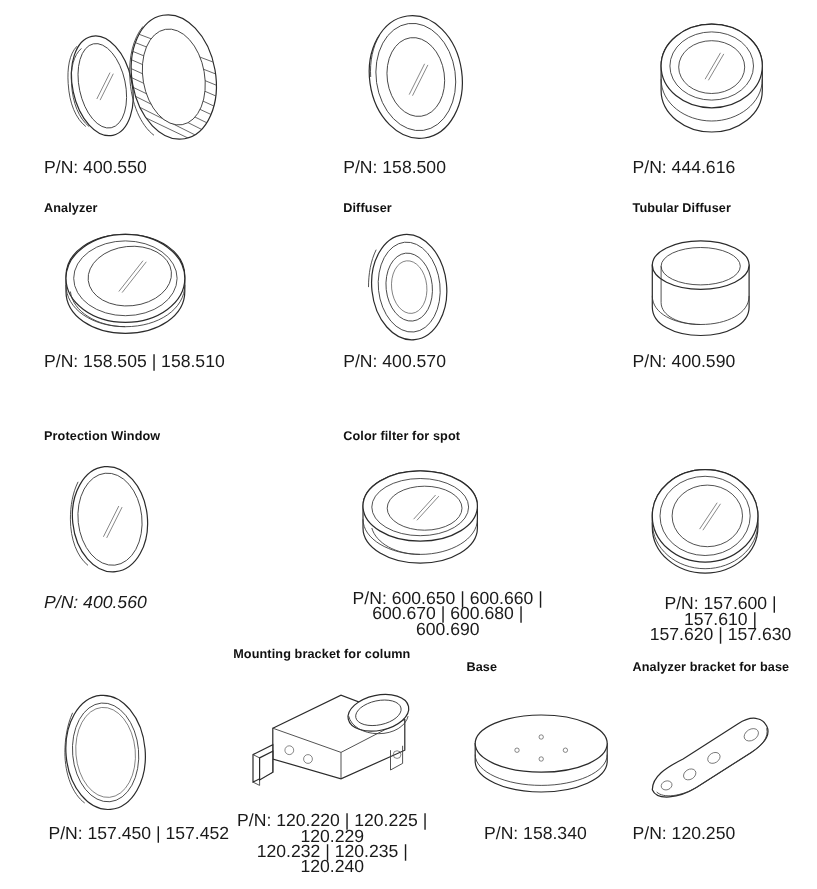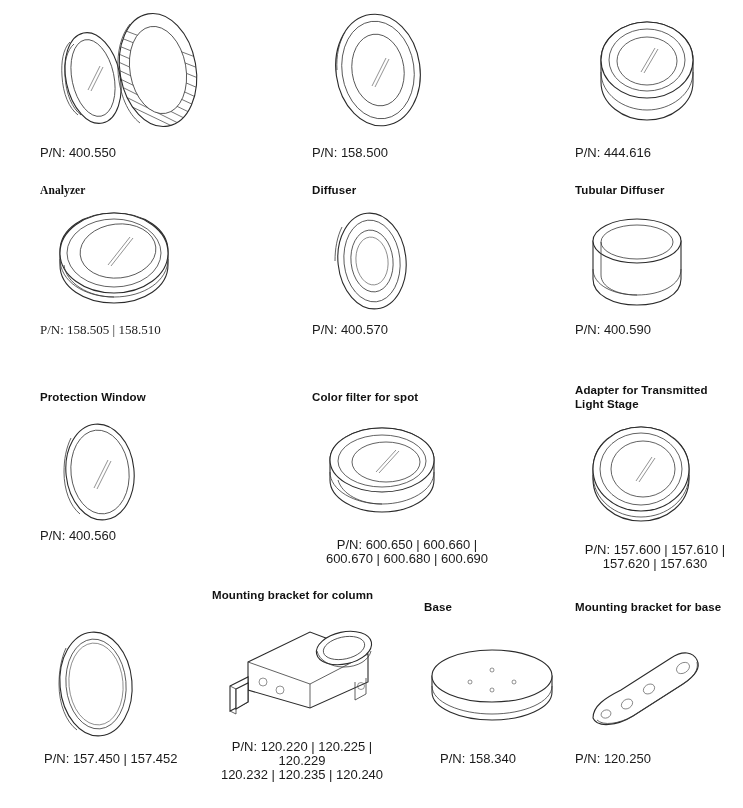--- a/index.html
+++ b/index.html
@@ -25,21 +25,21 @@
     box-sizing: border-box;
   }
   .title {
     font-size: 11.5px;
     font-weight: bold;
     color: #111;
     line-height: 14px;
     letter-spacing: 0.1px;
   }
   .pn {
-    font-size: 13px;
+    font-size: 16px;
     font-weight: normal;
     color: #1a1a1a;
     line-height: 14px;
     white-space: pre-line;
   }
   .pn.center {
     text-align: center;
   }
   .art {
     position: absolute;
@@ -116,21 +116,21 @@
         <ellipse class="ln-thin" cx="64" cy="48" rx="38" ry="31"></ellipse>
         <ellipse class="fillw-thin" cx="64" cy="49" rx="30" ry="24"></ellipse>
         <line class="ln-hair" x1="58" y1="60" x2="72" y2="36"></line>
         <line class="ln-hair" x1="61" y1="61" x2="75" y2="37"></line>
         <path class="ln-thin" d="M18 60 C18 82 40 98 64 98 C88 98 110 82 110 60"></path>
       </svg>
     </div>
     <div class="pn" style="position:absolute; left:0px; top:138px;">P/N: 444.616</div>
   </div>
 
-  <div class="cell" style="left:40px; top:183px; width:240px; height:175px;font-family:Liberation Serif, serif;">
+  <div class="cell" style="left:40px; top:183px; width:240px; height:175px;">
     <div class="title">Analyzer</div>
     <div class="art" style="left:8px; top:24px;">
       <svg width="140" height="110" viewBox="0 0 140 110">
         <path class="fillw" d="M12 44 C12 22 36 6 66 6 C96 6 120 22 120 44 L120 58 C120 80 96 96 66 96 C36 96 12 80 12 58 Z"></path>
         <ellipse class="fillw" cx="66" cy="46" rx="54" ry="40"></ellipse>
         <ellipse class="ln-thin" cx="66" cy="46" rx="47" ry="34"></ellipse>
         <ellipse class="fillw-thin" cx="70" cy="44" rx="38" ry="27" transform="rotate(-6 70 44)"></ellipse>
         <line class="ln-hair" x1="60" y1="58" x2="82" y2="30"></line>
         <line class="ln-hair" x1="63" y1="59" x2="85" y2="31"></line>
         <path class="ln-thin" d="M12 52 C12 74 36 90 66 90 C96 90 120 74 120 52"></path>
@@ -172,21 +172,21 @@
     <div class="title">Protection Window</div>
     <div class="art" style="left:8px; top:28px;">
       <svg width="120" height="115" viewBox="0 0 120 115">
         <ellipse class="fillw" cx="52" cy="54" rx="34" ry="48" transform="rotate(-6 52 54)"></ellipse>
         <ellipse class="ln-thin" cx="52" cy="54" rx="29" ry="42" transform="rotate(-6 52 54)"></ellipse>
         <line class="ln-hair" x1="46" y1="70" x2="60" y2="42"></line>
         <line class="ln-hair" x1="49" y1="71" x2="63" y2="43"></line>
         <path class="ln-thin" d="M23 20 C18 30 16 42 16 54 C16 72 22 88 32 96"></path>
       </svg>
     </div>
-    <div class="pn" style="position:absolute; left:0px; top:139px;">P/N: 400.560</div>
+    <div class="pn" style="position:absolute; left:0px; top:152px;font-style:italic;">P/N: 400.560</div>
   </div>
 
   <div class="cell" style="left:312px; top:390px; width:245px; height:185px;">
     <div class="title">Color filter for spot</div>
     <div class="art" style="left:4px; top:28px;">
       <svg width="150" height="115" viewBox="0 0 150 115">
         <path class="fillw" d="M14 42 C14 24 38 10 66 10 C94 10 118 24 118 42 L118 62 C118 80 94 94 66 94 C38 94 14 80 14 62 Z"></path>
         <ellipse class="fillw" cx="66" cy="42" rx="52" ry="32"></ellipse>
         <ellipse class="ln-thin" cx="66" cy="43" rx="44" ry="26"></ellipse>
         <ellipse class="fillw-thin" cx="70" cy="44" rx="34" ry="20"></ellipse>
@@ -194,21 +194,20 @@
         <line class="ln-hair" x1="63" y1="55" x2="83" y2="33"></line>
         <path class="ln-thin" d="M14 54 C14 72 38 86 66 86 C94 86 118 72 118 54"></path>
         <path class="ln-thin" d="M22 62 C26 76 44 86 66 86"></path>
       </svg>
     </div>
     <div class="pn center" style="position:absolute; left:0px; top:148px; width:190px;">P/N: 600.650 | 600.660 |
 600.670 | 600.680 | 600.690</div>
   </div>
 
   <div class="cell" style="left:575px; top:383px; width:168px; height:195px;">
-    <div class="title" style="width:160px;">Adapter for Transmitted Light Stage</div>
     <div class="art" style="left:4px; top:32px;">
       <svg width="130" height="115" viewBox="0 0 130 115">
         <path class="fillw" d="M14 54 C14 30 36 12 62 12 C88 12 110 30 110 54 L110 64 C110 88 88 106 62 106 C36 106 14 88 14 64 Z"></path>
         <ellipse class="fillw" cx="62" cy="54" rx="48" ry="42"></ellipse>
         <ellipse class="ln-thin" cx="62" cy="54" rx="41" ry="36"></ellipse>
         <ellipse class="fillw-thin" cx="64" cy="54" rx="32" ry="28"></ellipse>
         <line class="ln-hair" x1="57" y1="66" x2="73" y2="42"></line>
         <line class="ln-hair" x1="60" y1="67" x2="76" y2="43"></line>
         <path class="ln-thin" d="M14 60 C14 84 36 102 62 102 C88 102 110 84 110 60"></path>
       </svg>
@@ -266,21 +265,21 @@
         <circle class="ln-hair" cx="46" cy="44" r="2"></circle>
         <circle class="ln-hair" cx="90" cy="44" r="2"></circle>
         <circle class="ln-hair" cx="68" cy="52" r="2"></circle>
         <path class="ln-thin" d="M8 48 C8 64 36 76 68 76 C100 76 128 64 128 48"></path>
       </svg>
     </div>
     <div class="pn" style="position:absolute; left:16px; top:152px;">P/N: 158.340</div>
   </div>
 
   <div class="cell" style="left:575px; top:600px; width:168px; height:200px;">
-    <div class="title">Mounting bracket for base</div>
+    <div class="title">Analyzer bracket for base</div>
     <div class="art" style="left:4px; top:34px;">
       <svg width="140" height="100" viewBox="0 0 140 100">
         <path class="fillw" d="M14 84 C14 72 26 64 42 56 L92 24 C104 16 114 18 118 26 C122 34 116 42 104 50 L54 82 C38 92 18 94 14 84 Z"></path>
         <path class="ln-thin" d="M18 86 C24 92 40 90 54 82 L104 50 C114 44 120 36 118 28"></path>
         <ellipse class="ln-hair" cx="104" cy="34" rx="7" ry="5" transform="rotate(-32 104 34)"></ellipse>
         <ellipse class="ln-hair" cx="70" cy="55" rx="6" ry="4.5" transform="rotate(-32 70 55)"></ellipse>
         <ellipse class="ln-hair" cx="48" cy="70" rx="6" ry="4.5" transform="rotate(-32 48 70)"></ellipse>
         <ellipse class="ln-hair" cx="27" cy="80" rx="5" ry="4" transform="rotate(-20 27 80)"></ellipse>
       </svg>
     </div>

